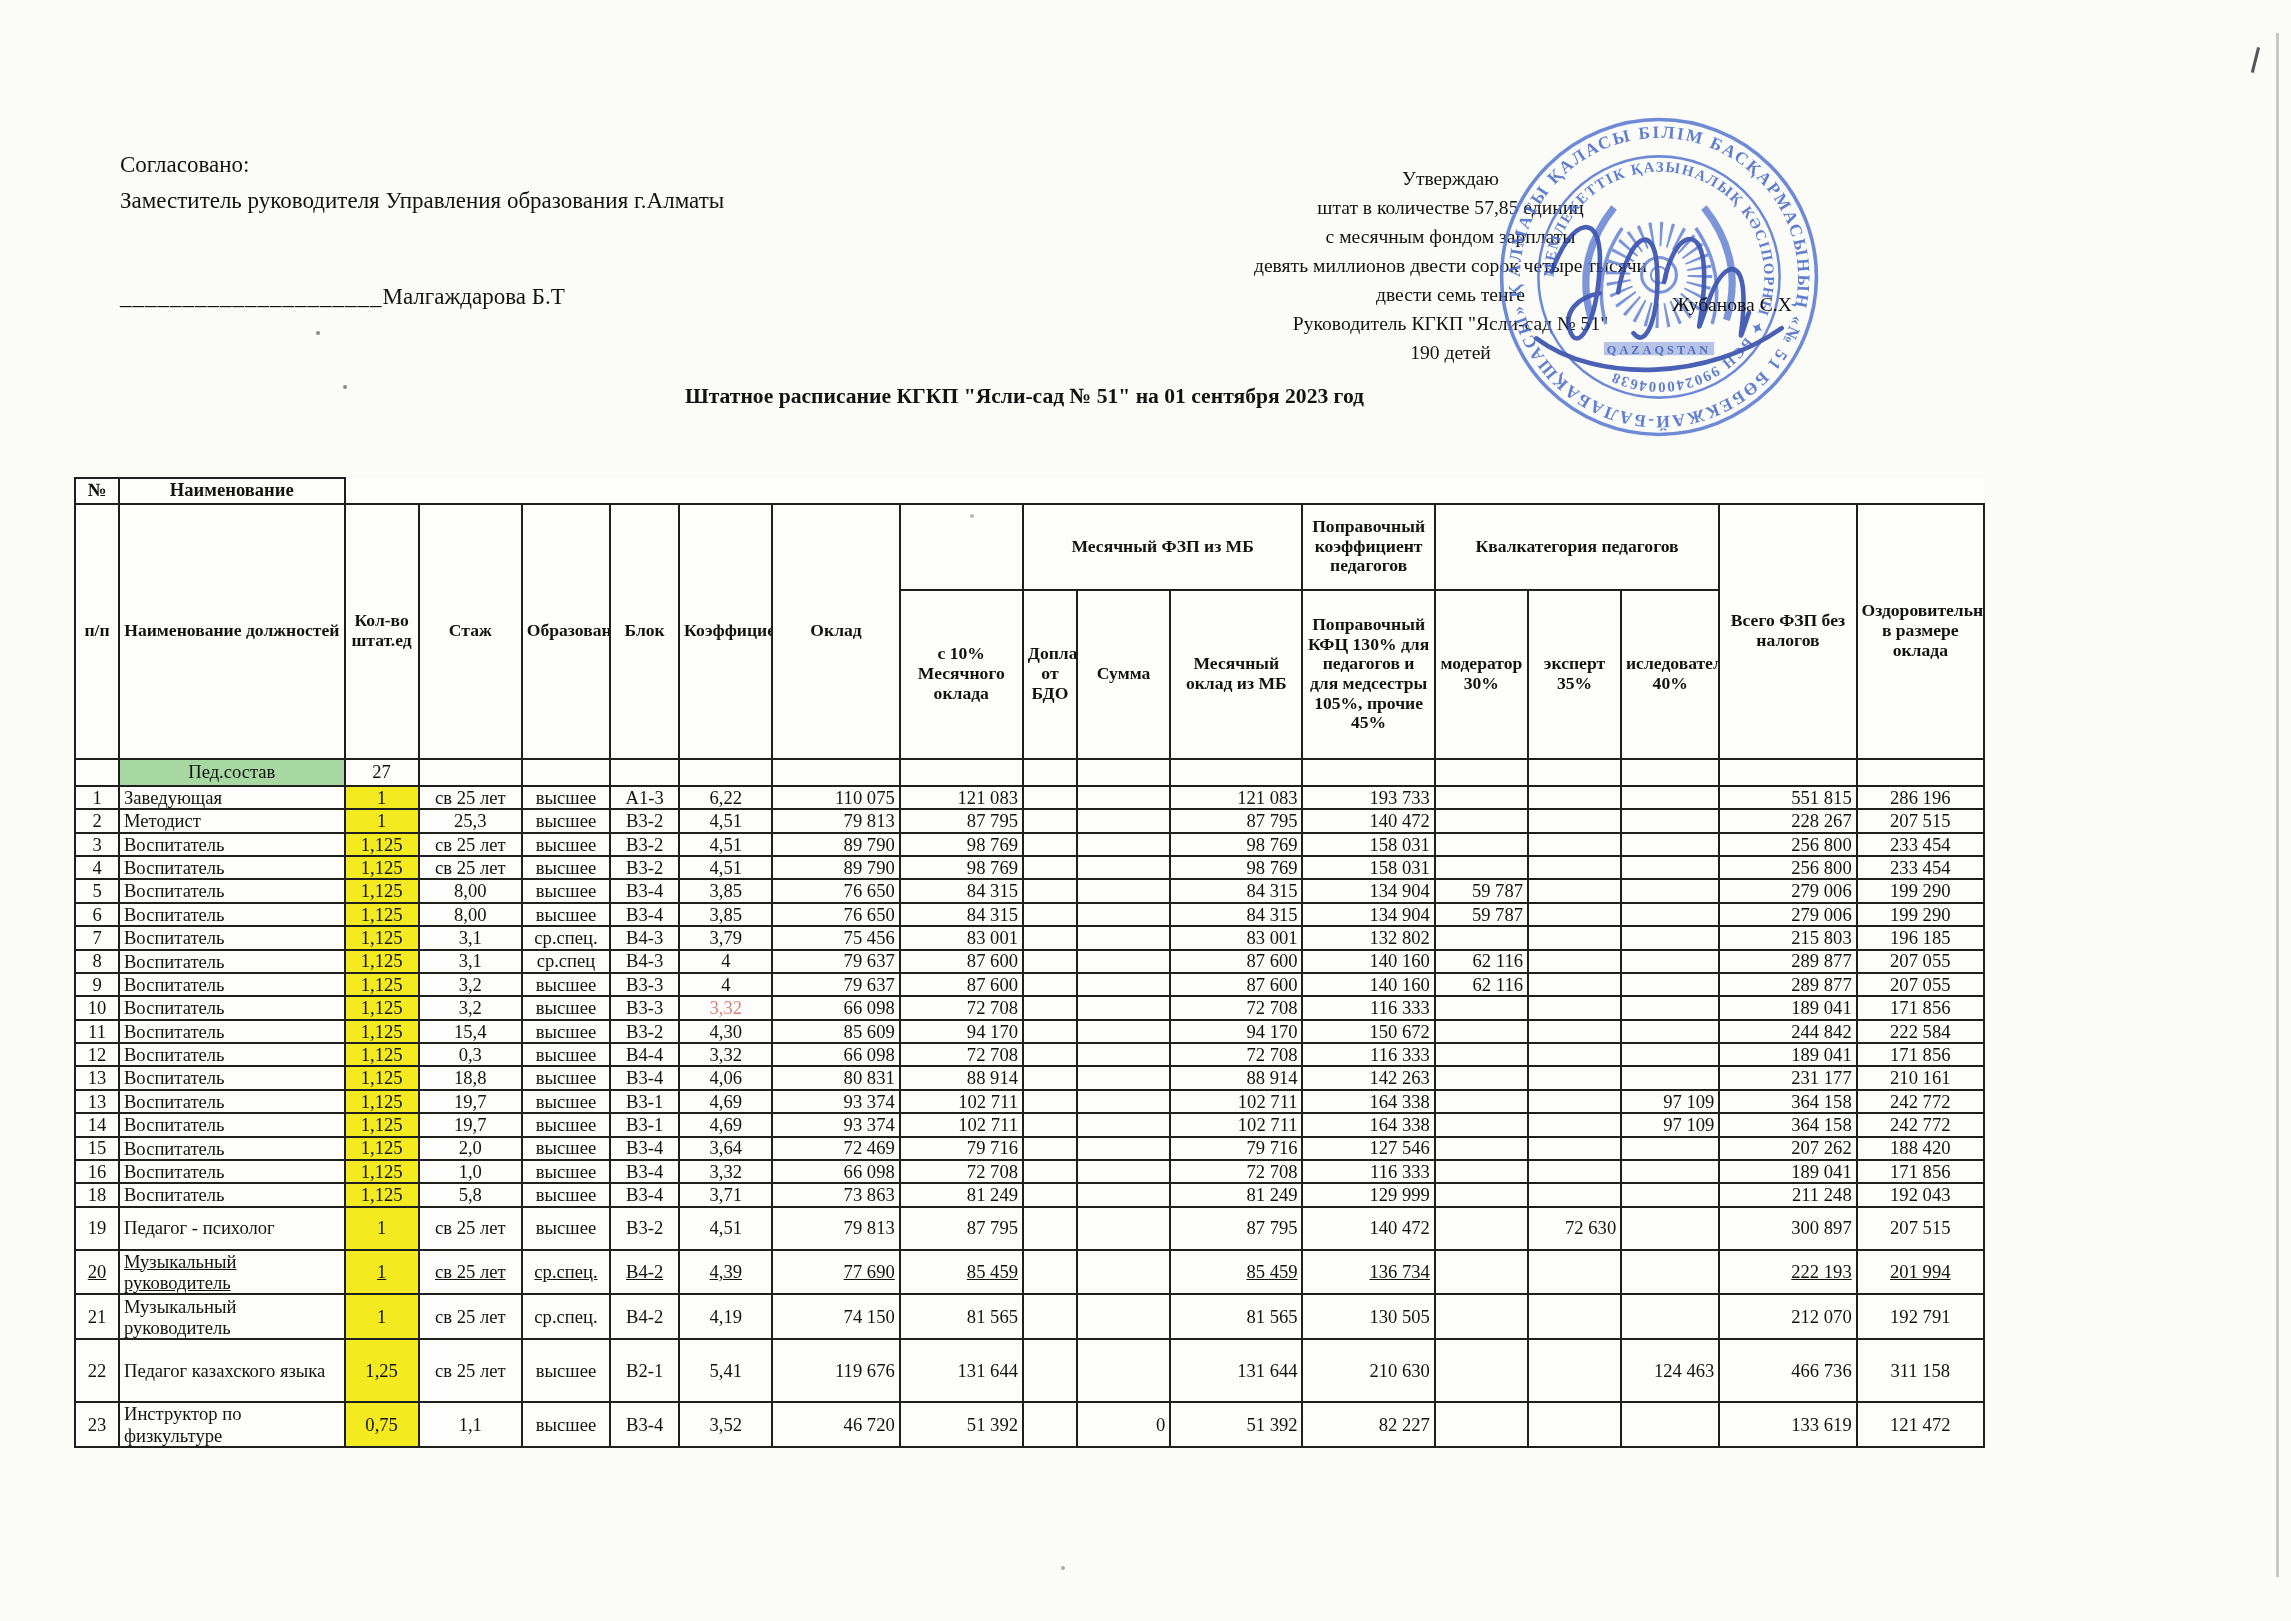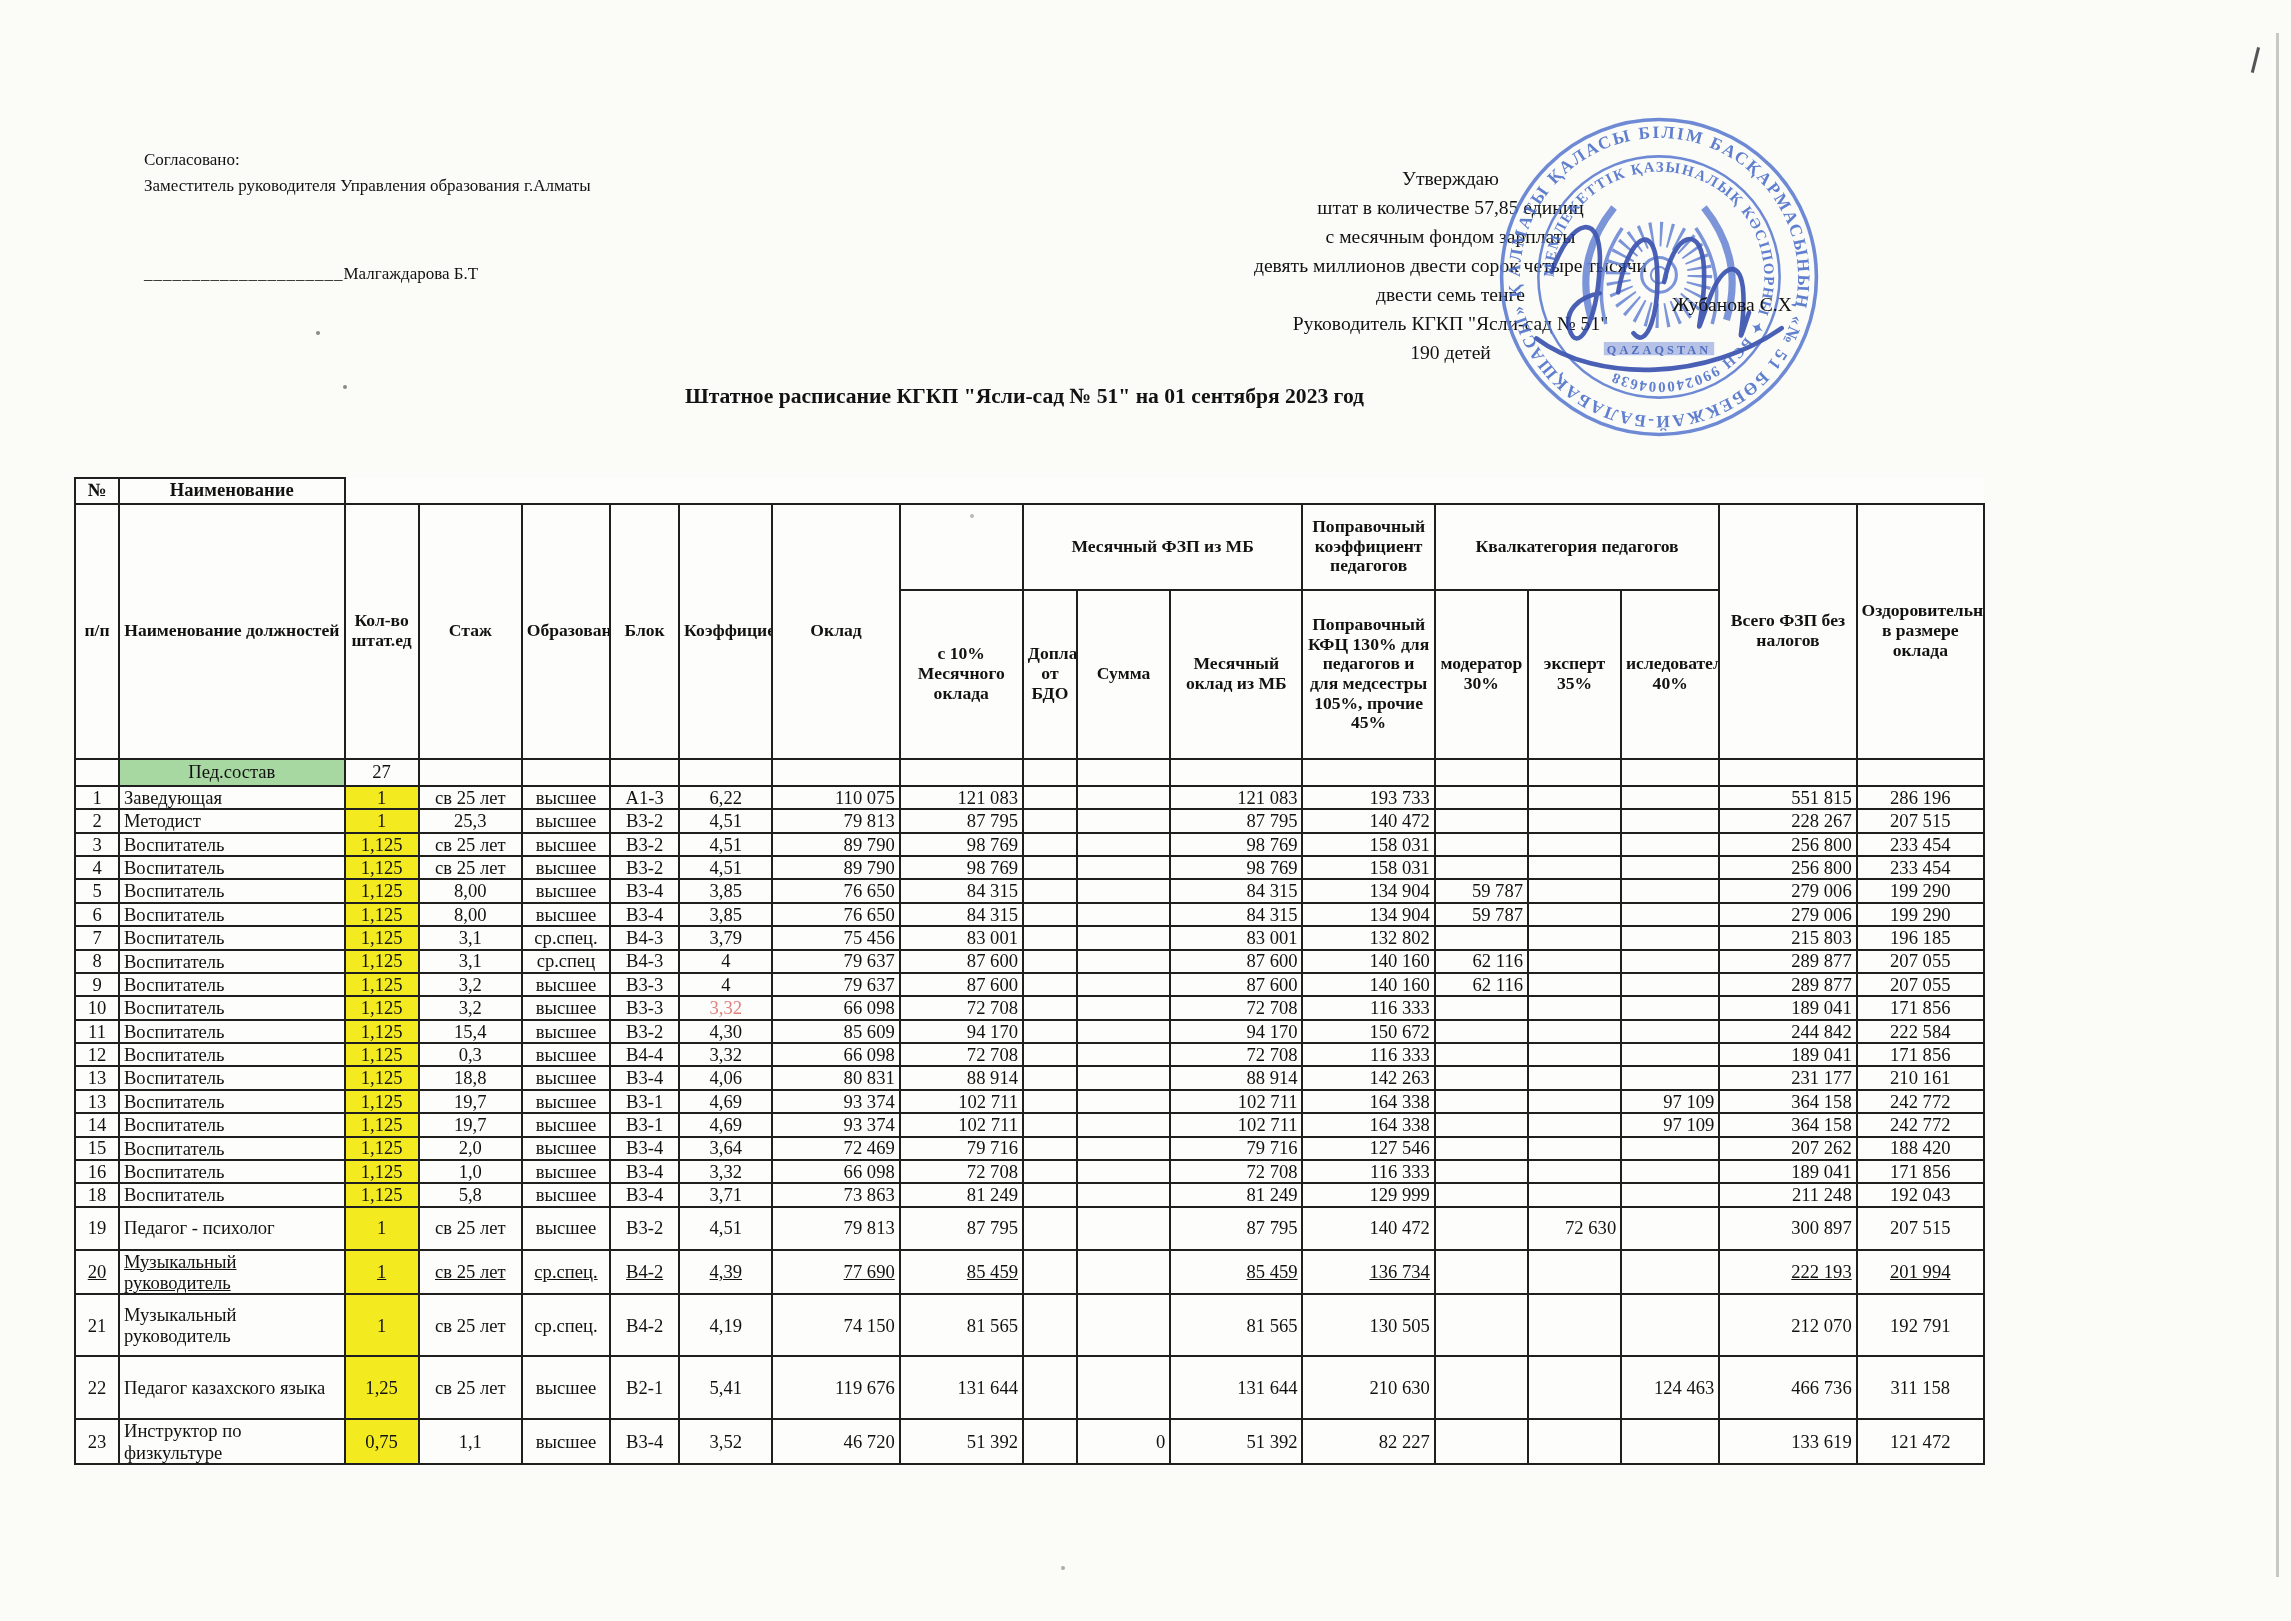--- a/index.html
+++ b/index.html
@@ -9,21 +9,21 @@
     font-family:"Liberation Serif", serif;
     color:#121212;
     position:relative;
     overflow:hidden;
   }
   .page{position:absolute;inset:0;}
 
   
   .approval-left{
     position:absolute;left:120px;top:147px;
-    font-size:17px;line-height:1.55;text-align:left;margin-left:24px;
+    font-size:23px;line-height:1.55;text-align:left;
   }
   .approval-left .sig-row{margin-top:61px;}
   .sig-line{letter-spacing:1px;}
   .approval-right{
     position:absolute;left:1127px;top:165px;width:647px;
     font-size:19.6px;line-height:1.48;text-align:center;
   }
   .director-name{
     position:absolute;left:1672px;top:294px;
     font-size:19.6px;z-index:5;
@@ -611,21 +611,21 @@
           <td class="c-center"></td>
           <td class="c-right"></td>
           <td class="c-right">85 459</td>
           <td class="c-right">136 734</td>
           <td class="c-right"></td>
           <td class="c-right"></td>
           <td class="c-right"></td>
           <td class="c-right">222 193</td>
           <td class="c-cwide">201 994</td>
         </tr>
-        <tr style="height: 62px;">
+        <tr style="height: 45px;">
           <td class="c-center">21</td>
           <td class="c-left">Музыкальный
 руководитель</td>
           <td class="c-center c-yellow">1</td>
           <td class="c-center">св 25 лет</td>
           <td class="c-center">ср.спец.</td>
           <td class="c-center">В4-2</td>
           <td class="c-center">4,19</td>
           <td class="c-right">74 150</td>
           <td class="c-right">81 565</td>

